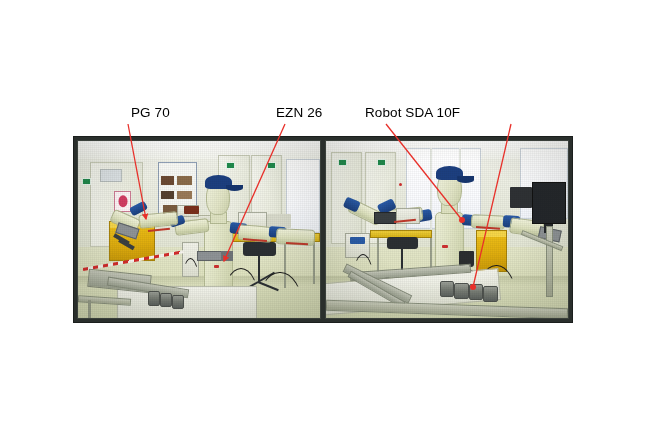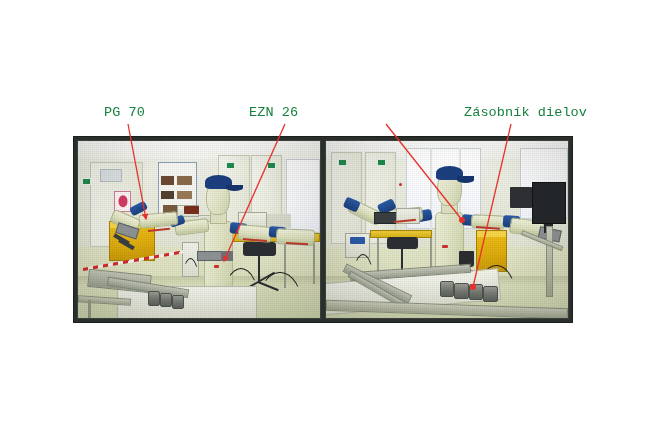--- a/index.html
+++ b/index.html
@@ -19,26 +19,27 @@
   #figure-root {
     position: absolute;
     left: 0; top: 0;
     width: 650px;
     height: 434px;
   }
 
   
   .callout-label {
     position: absolute;
-    font-family: Liberation Mono, monospace;
+    font-family: Liberation Sans, sans-serif;
     font-size: 13.5px;
-    color: #15803d;
+    color: #000000;
     white-space: nowrap;
     line-height: 1.1;
     letter-spacing: 0.1px;
+    margin-left: 27px;
   }
   #label-pg70      { left: 104px; top: 106px; }
   #label-ezn64     { left: 249px; top: 106px; }
   #label-robot     { left: 338px; top: 106px; }
   #label-zasobnik  { left: 464px; top: 106px; }
 
   
   #leader-lines {
     position: absolute;
     left: 0; top: 0;
@@ -362,22 +363,22 @@
 </style>
 </head>
 <body>
 
 <div id="figure-root">
 
   <div class="callout-label" id="label-pg70">PG 70</div>
 
   <div class="callout-label" id="label-ezn64">EZN 26</div>
 
-
-  <div class="callout-label" id="label-zasobnik">Zásobník dielov</div>
+  <div class="callout-label" id="label-robot">Robot SDA 10F</div>
+
 
   <div id="figure-frame">
 
     <div class="photo-panel" id="left-panel">
       <div class="scene">
 
         <div class="wall"></div>
         <div class="wall-upper-shade"></div>
 
         <div class="door" style="left:5%; top:12%; width:22%; height:48%;"></div>

